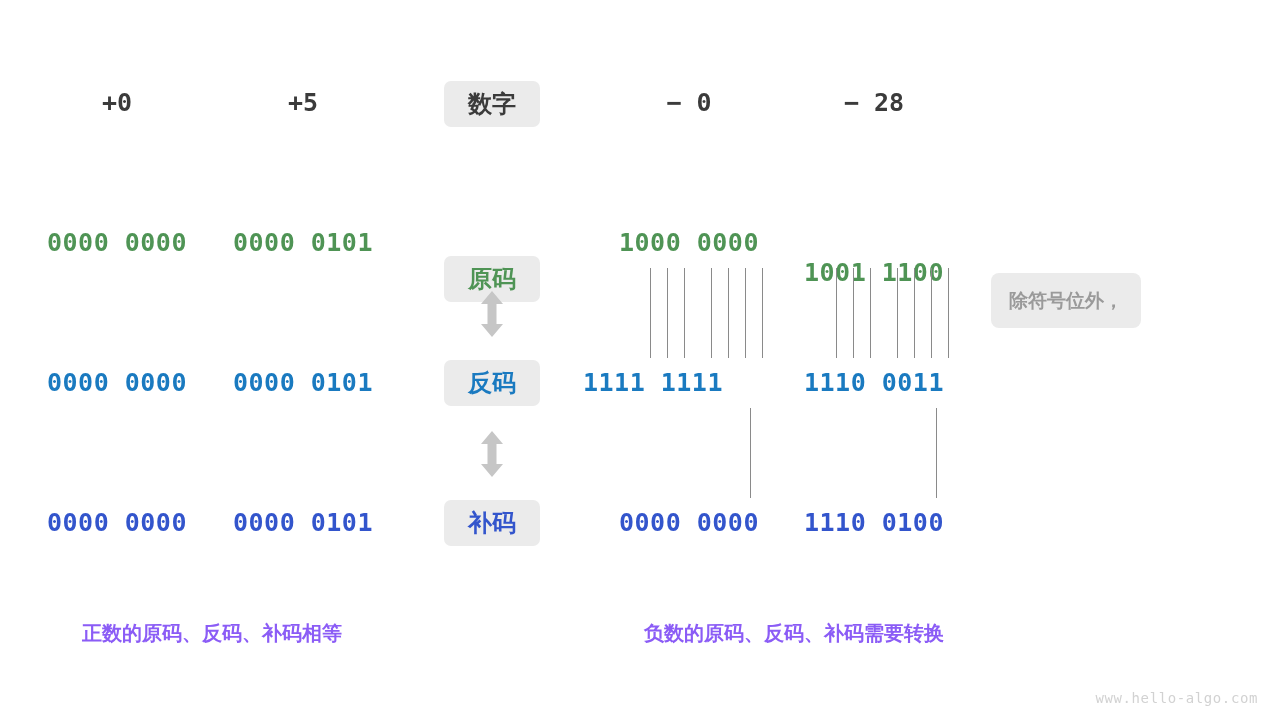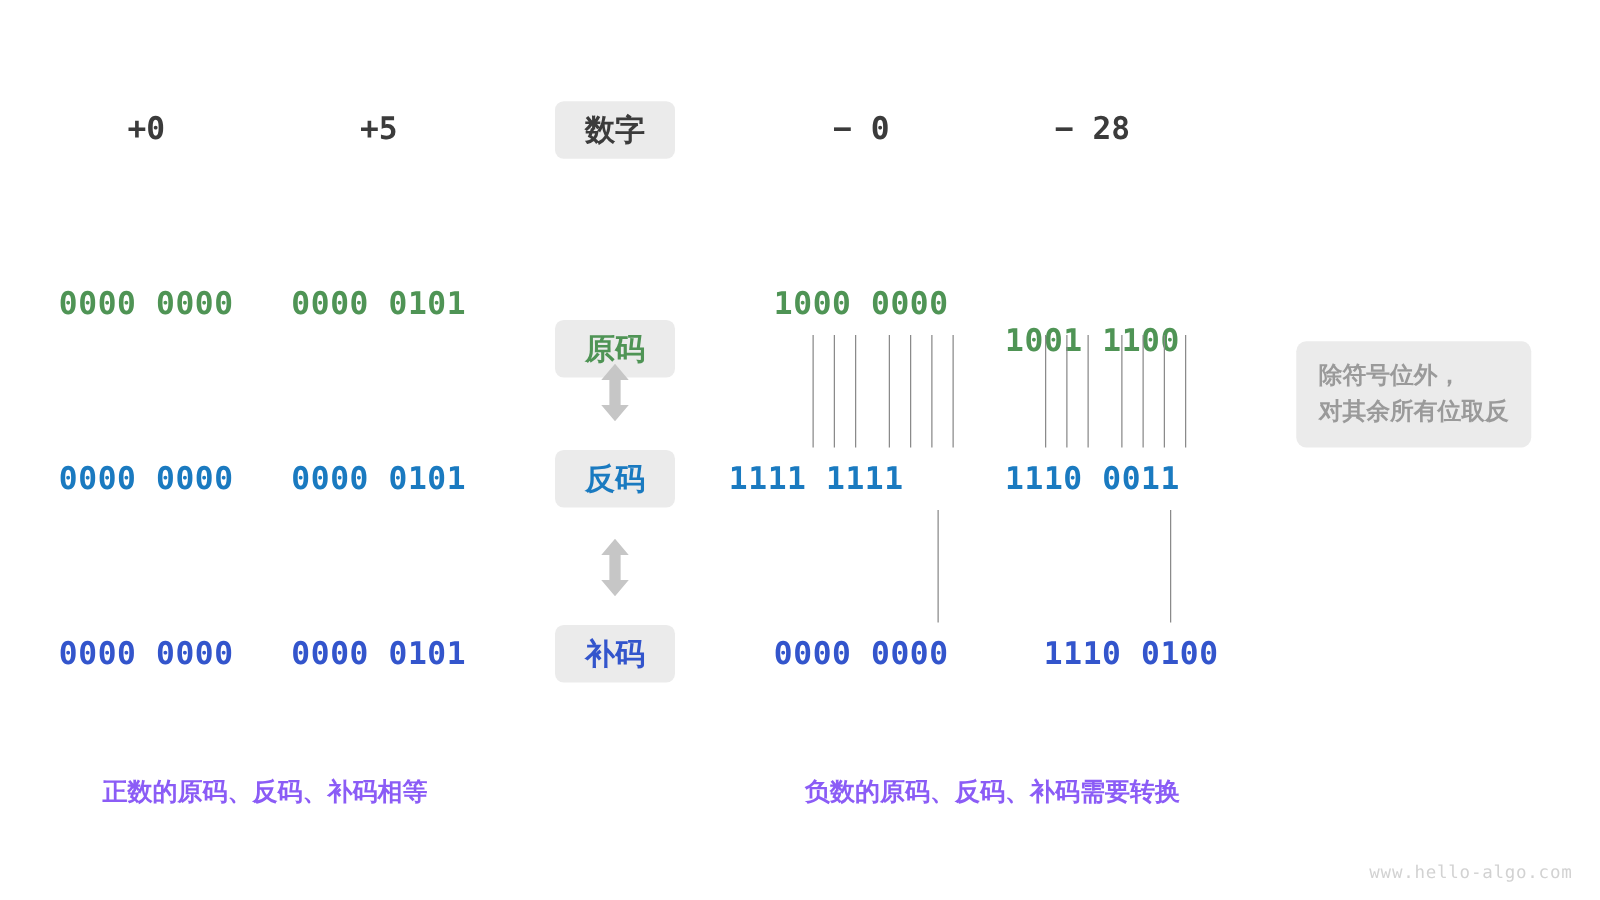--- a/index.html
+++ b/index.html
@@ -143,21 +143,21 @@
   <div class="cell bits bits-green" style="left:874px; top:228px;margin-top:30px;">1001 1100</div>
 
   <div class="cell bits bits-blue" style="left:117px; top:368px;">0000 0000</div>
   <div class="cell bits bits-blue" style="left:303px; top:368px;">0000 0101</div>
   <div class="cell bits bits-blue" style="left:653px; top:368px;">1111 1111</div>
   <div class="cell bits bits-blue" style="left:874px; top:368px;">1110 0011</div>
 
   <div class="cell bits bits-navy" style="left:117px; top:508px;">0000 0000</div>
   <div class="cell bits bits-navy" style="left:303px; top:508px;">0000 0101</div>
   <div class="cell bits bits-navy" style="left:689px; top:508px;">0000 0000</div>
-  <div class="cell bits bits-navy" style="left:874px; top:508px;margin-left:31px;">1110 0100</div>
+  <div class="cell bits bits-navy" style="left:874px; top:508px;">1110 0100</div>
 
   <div class="vline" style="left:650px; top:268px; height:90px;"></div>
   <div class="vline" style="left:667px; top:268px; height:90px;"></div>
   <div class="vline" style="left:684px; top:268px; height:90px;"></div>
   <div class="vline" style="left:711px; top:268px; height:90px;"></div>
   <div class="vline" style="left:728px; top:268px; height:90px;"></div>
   <div class="vline" style="left:745px; top:268px; height:90px;"></div>
   <div class="vline" style="left:762px; top:268px; height:90px;"></div>
 
   <div class="vline" style="left:836px; top:268px; height:90px;"></div>
@@ -175,23 +175,22 @@
     <svg width="30" height="46" viewBox="0 0 30 46" xmlns="http://www.w3.org/2000/svg">
       <path d="M15 0 L26 13 L19.5 13 L19.5 33 L26 33 L15 46 L4 33 L10.5 33 L10.5 13 L4 13 Z" fill="#c6c6c6"></path>
     </svg>
   </div>
   <div class="dbl-arrow" style="left:492px; top:431px;">
     <svg width="30" height="46" viewBox="0 0 30 46" xmlns="http://www.w3.org/2000/svg">
       <path d="M15 0 L26 13 L19.5 13 L19.5 33 L26 33 L15 46 L4 33 L10.5 33 L10.5 13 L4 13 Z" fill="#c6c6c6"></path>
     </svg>
   </div>
 
-  <div class="note" style="left:991px; top:273px;margin-left:46px;">
+  <div class="note" style="left:991px; top:273px;">
     <span class="note-line">除符号位外，</span>
-    <span class="note-line">对其余所有位取反</span>
   </div>
 
 
   <div class="caption" style="left:212px; top:620px;">正数的原码、反码、补码相等</div>
   <div class="caption" style="left:794px; top:620px;">负数的原码、反码、补码需要转换</div>
 
   <div class="watermark">www.hello-algo.com</div>
 
 </div>
 

